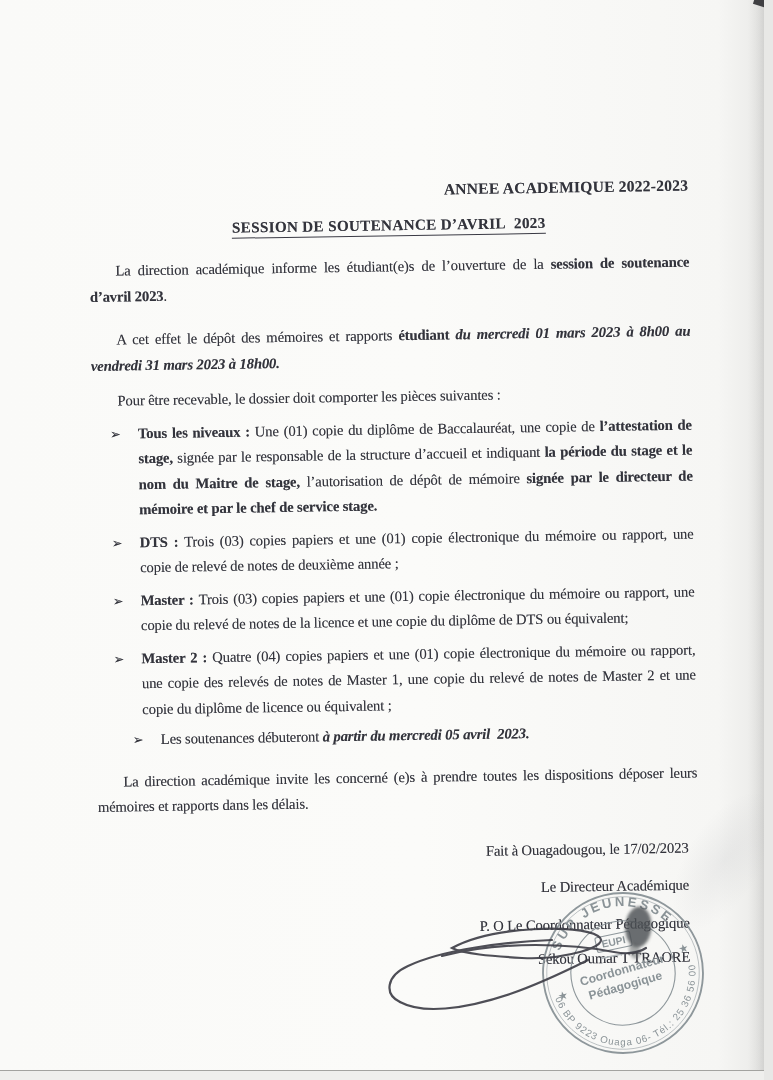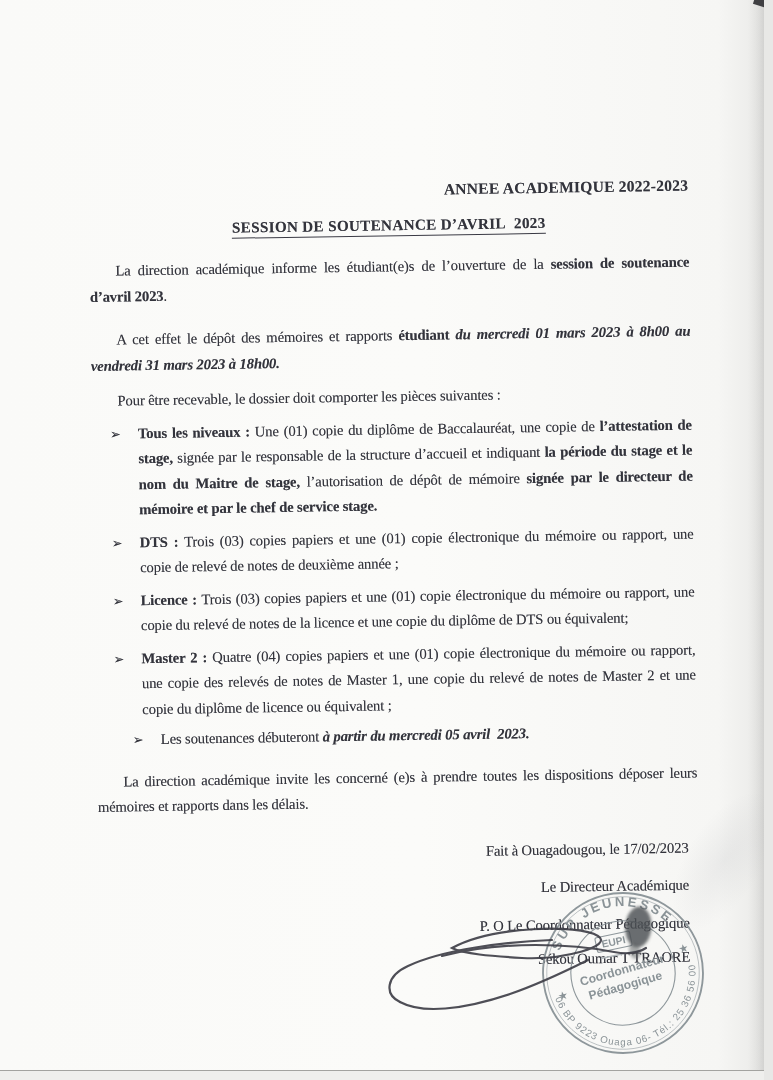--- a/index.html
+++ b/index.html
@@ -73,21 +73,21 @@
     <div class="hdr-right" data-name="academic-year-line">ANNEE ACADEMIQUE 2022-2023</div>
     <div class="title-row" data-name="document-title-row">
       <span class="title" data-name="document-title">SESSION DE SOUTENANCE D’AVRIL&nbsp; 2023</span>
     </div>
     <div data-name="document-body">
         <div class="blk paragraph" data-name="intro-paragraph"><span data-name="text-segment">La direction académique informe les étudiant(e)s de l’ouverture de la </span><span class="bold" data-name="text-segment">session de soutenance d’avril 2023</span><span data-name="text-segment">.</span></div>
         <div class="blk paragraph" data-name="deposit-paragraph"><span data-name="text-segment">A cet effet le dépôt des mémoires et rapports </span><span class="bold" data-name="text-segment">étudiant </span><span class="bold italic" data-name="text-segment">du mercredi 01 mars 2023 à 8h00 au vendredi 31 mars 2023 à 18h00.</span></div>
         <div class="blk paragraph" data-name="requirements-paragraph"><span data-name="text-segment">Pour être recevable, le dossier doit comporter les pièces suivantes :</span></div>
         <div class="blk bullet" data-name="bullet-tous-les-niveaux"><span class="marker" data-name="arrow-bullet-icon">➢</span><span class="bold" data-name="text-segment">Tous les niveaux : </span><span data-name="text-segment">Une (01) copie du diplôme de Baccalauréat, une copie de </span><span class="bold" data-name="text-segment">l’attestation de stage,</span><span data-name="text-segment"> signée par le responsable de la structure d’accueil et indiquant </span><span class="bold" data-name="text-segment">la période du stage et le nom du Maitre de stage,</span><span data-name="text-segment"> l’autorisation de dépôt de mémoire </span><span class="bold" data-name="text-segment">signée par le directeur de mémoire et par le chef de service stage.</span></div>
         <div class="blk bullet" data-name="bullet-dts"><span class="marker" data-name="arrow-bullet-icon">➢</span><span class="bold" data-name="text-segment">DTS : </span><span data-name="text-segment">Trois (03) copies papiers et une (01) copie électronique du mémoire ou rapport, une copie de relevé de notes de deuxième année ;</span></div>
-        <div class="blk bullet" data-name="bullet-licence"><span class="marker" data-name="arrow-bullet-icon">➢</span><span class="bold" data-name="text-segment">Licence : </span><span data-name="text-segment">Trois (03) copies papiers et une (01) copie électronique du mémoire ou rapport, une copie du relevé de notes de la licence et une copie du diplôme de DTS ou équivalent;</span></div>
+        <div class="blk bullet" data-name="bullet-licence"><span class="marker" data-name="arrow-bullet-icon">➢</span><span class="bold" data-name="text-segment">Master : </span><span data-name="text-segment">Trois (03) copies papiers et une (01) copie électronique du mémoire ou rapport, une copie du relevé de notes de la licence et une copie du diplôme de DTS ou équivalent;</span></div>
         <div class="blk bullet" data-name="bullet-master-2"><span class="marker" data-name="arrow-bullet-icon">➢</span><span class="bold" data-name="text-segment">Master 2 : </span><span data-name="text-segment">Quatre (04) copies papiers et une (01) copie électronique du mémoire ou rapport, une copie des relevés de notes de Master 1, une copie du relevé de notes de Master 2 et une copie du diplôme de licence ou équivalent ;</span></div>
         <div class="blk subbullet" data-name="subbullet-soutenances"><span class="marker" data-name="arrow-bullet-icon">➢</span><span data-name="text-segment">Les soutenances débuteront </span><span class="bold italic" data-name="text-segment">à partir du mercredi 05 avril&nbsp; 2023.</span></div>
         <div class="blk paragraph" data-name="closing-paragraph"><span data-name="text-segment">La direction académique invite les concerné (e)s à prendre toutes les dispositions déposer leurs mémoires et rapports dans les délais.</span></div>
         <div class="blk right" data-name="date-line"><span data-name="text-segment">Fait à Ouagadougou, le 17/02/2023</span></div>
         <div class="blk right" data-name="director-line"><span data-name="text-segment">Le Directeur Académique</span></div>
         <div class="blk right" data-name="coordinator-line"><span data-name="text-segment">P. O Le Coordonnateur Pédagogique</span></div>
         <div class="blk right" data-name="signatory-name-line"><span data-name="text-segment">Sékou Oumar T TRAORE</span></div>
       </div>
   </div>
 

